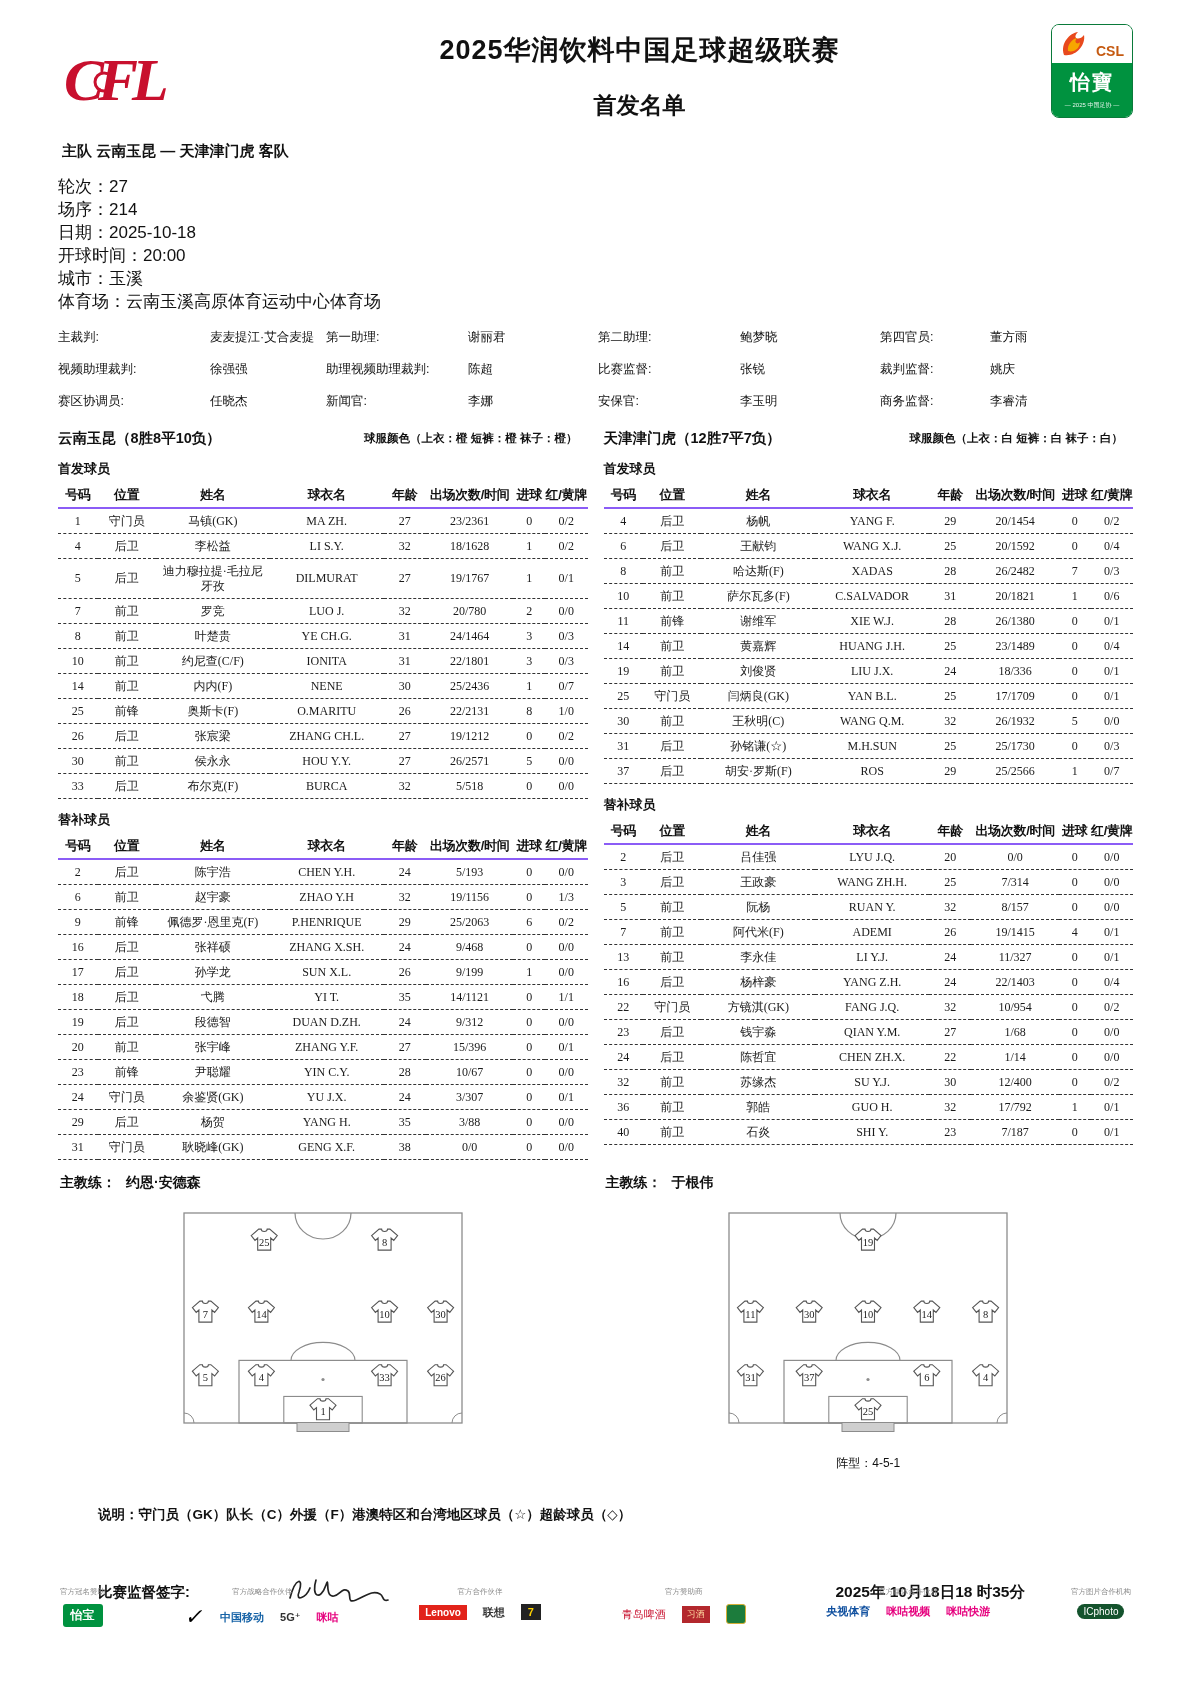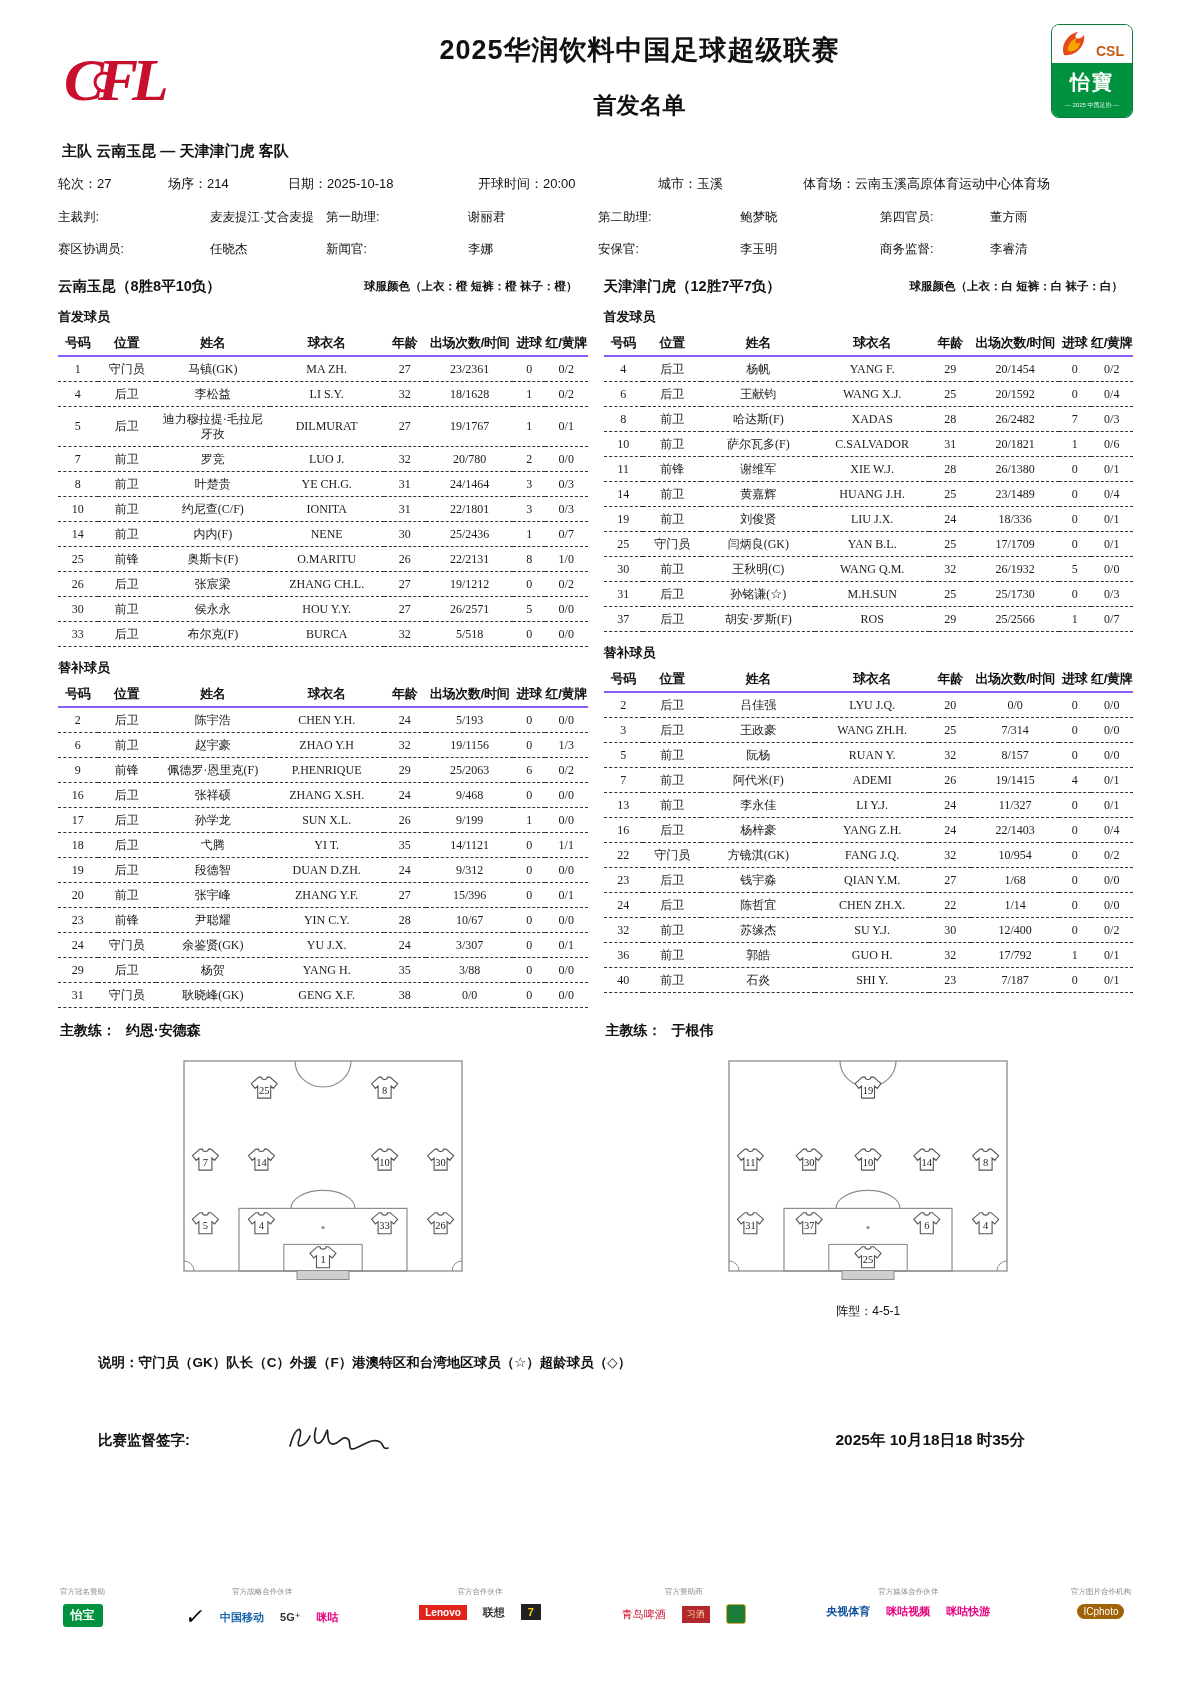--- a/index.html
+++ b/index.html
@@ -15,21 +15,21 @@
   .t2{font-size:23px;font-weight:bold;margin-top:22px;}
   .badge{width:80px;border:1px solid #0a7a3a;border-radius:8px;overflow:hidden;text-align:center;background:#fff;}
   .badge-top{height:38px;background:#fff;position:relative;}
   .badge-top .csl{position:absolute;right:8px;bottom:4px;font-size:14px;font-weight:bold;color:#c55a11;}
   .badge-bot{background:#00923F;color:#fff;padding:6px 2px 7px 2px;}
   .yb{font-size:20px;font-weight:bold;letter-spacing:2px;}
   .yb-sub{font-size:6px;margin-top:5px;opacity:.9;white-space:nowrap;}
 
   
   .teams-line{font-size:15px;font-weight:bold;margin:20px 0 14px 4px;}
-  .info-row{display:flex;font-size:13px;margin-bottom:16px;}
+  .info-row{display:flex;font-size:17px;margin-bottom:16px;flex-direction:column;}
   .info-item{white-space:nowrap;}
   .info-item .lbl{font-weight:normal;}
   .info-0{width:110px}.info-1{width:120px}.info-2{width:190px}.info-3{width:180px}.info-4{width:145px}.info-5{flex:1}
   .off-row{display:flex;font-size:12.5px;margin-bottom:15px;}
   .off-cell{white-space:nowrap;}
   .off-cell:nth-child(1){width:268px}.off-cell:nth-child(2){width:272px}.off-cell:nth-child(3){width:282px}.off-cell:nth-child(4){flex:1}
   .off-cell .lbl{display:inline-block;}
   .off-cell:nth-child(1) .lbl{width:152px}.off-cell:nth-child(2) .lbl{width:142px}
   .off-cell:nth-child(3) .lbl{width:142px}.off-cell:nth-child(4) .lbl{width:110px}
 
@@ -69,21 +69,21 @@
   .lg-nike{font-size:22px;font-weight:bold;color:#000;transform:skewX(-12deg);}
   .lg-cm{color:#1562a6;font-weight:bold;}
   .lg-plain{color:#333;font-weight:bold;}
   .lg-migu{color:#e6007e;font-weight:bold;}
   .lg-lenovo{background:#E2231A;color:#fff;font-weight:bold;padding:2px 6px;font-size:10px;}
   .lg-dark{background:#222;color:#ffd200;font-weight:bold;padding:2px 7px;font-size:11px;}
   .lg-redtext{color:#c8102e;font-weight:normal;}
   .lg-goldbox{background:#b3282d;color:#ffd9a0;padding:2px 5px;font-size:9px;}
   .lg-greenbadge{background:#1c7c3c;border:1px solid #d4af37;width:18px;height:18px;display:inline-block;border-radius:3px;}
   .lg-cctv{color:#10509f;font-weight:bold;}
-  .lg-ic{background:#a16207;color:#fff;padding:2px 6px;border-radius:9px;font-size:10px;}
+  .lg-ic{background:#14532d;color:#fff;padding:2px 6px;border-radius:9px;font-size:10px;}
 </style>
 </head>
 <body>
 
 <div class="page">
 
   <div class="hdr">
     <div class="cfl">
       <svg width="160" height="80" viewBox="0 0 160 80">
         <text x="6" y="62" font-family="Liberation Serif, serif" font-style="italic" font-weight="bold" font-size="60" fill="#C8102E" letter-spacing="-6">CFL</text>
@@ -119,20 +119,26 @@
       <span class="info-item info-5"><span class="lbl">体育场：</span><span class="val">云南玉溪高原体育运动中心体育场</span></span>
     </div>
   <div>
       <div class="off-row">
         <div class="off-cell"><span class="lbl">主裁判:</span><span class="val">麦麦提江·艾合麦提</span></div>
         <div class="off-cell"><span class="lbl">第一助理:</span><span class="val">谢丽君</span></div>
         <div class="off-cell"><span class="lbl">第二助理:</span><span class="val">鲍梦晓</span></div>
         <div class="off-cell"><span class="lbl">第四官员:</span><span class="val">董方雨</span></div>
       </div>
       <div class="off-row">
+        <div class="off-cell"><span class="lbl">视频助理裁判:</span><span class="val">徐强强</span></div>
+        <div class="off-cell"><span class="lbl">助理视频助理裁判:</span><span class="val">陈超</span></div>
+        <div class="off-cell"><span class="lbl">比赛监督:</span><span class="val">张锐</span></div>
+        <div class="off-cell"><span class="lbl">裁判监督:</span><span class="val">姚庆</span></div>
+      </div>
+      <div class="off-row">
         <div class="off-cell"><span class="lbl">赛区协调员:</span><span class="val">任晓杰</span></div>
         <div class="off-cell"><span class="lbl">新闻官:</span><span class="val">李娜</span></div>
         <div class="off-cell"><span class="lbl">安保官:</span><span class="val">李玉明</span></div>
         <div class="off-cell"><span class="lbl">商务监督:</span><span class="val">李睿清</span></div>
       </div>
     </div>
 
   <div class="teams-row">
     <div class="teamcol">
       <div class="team-head">

